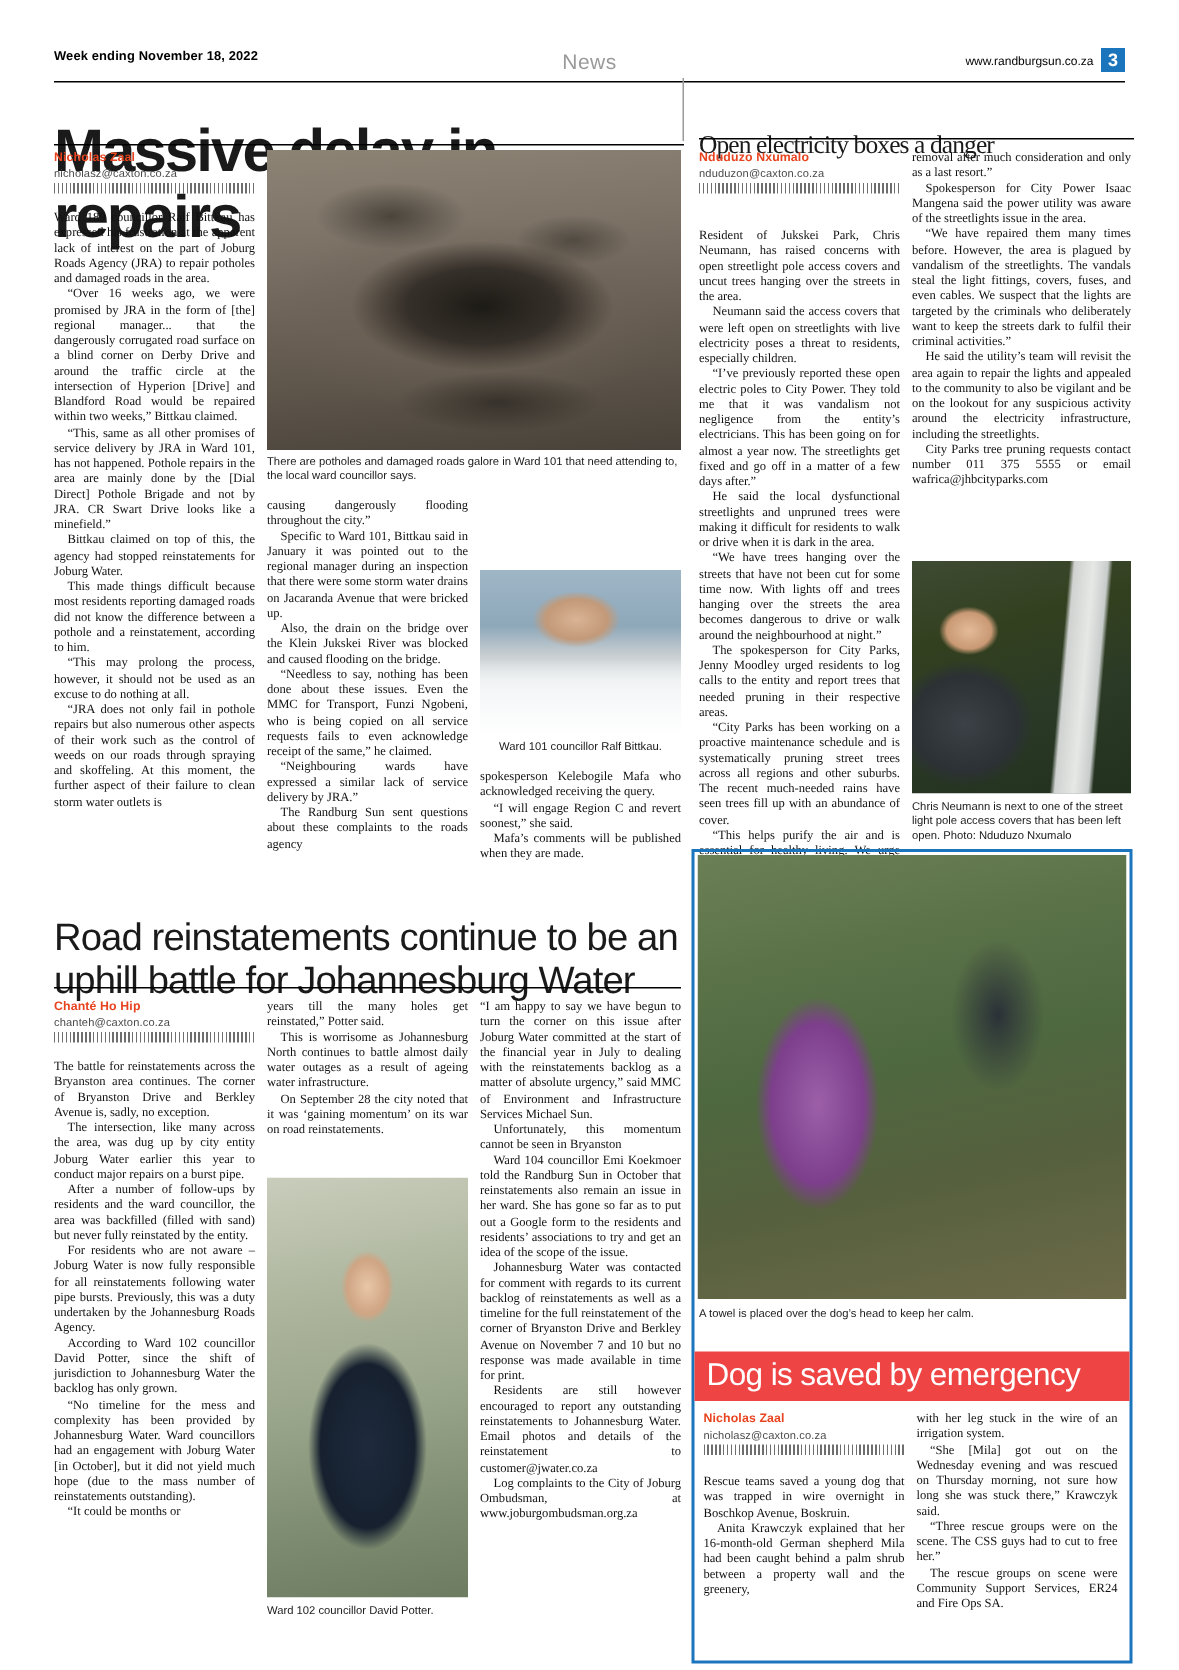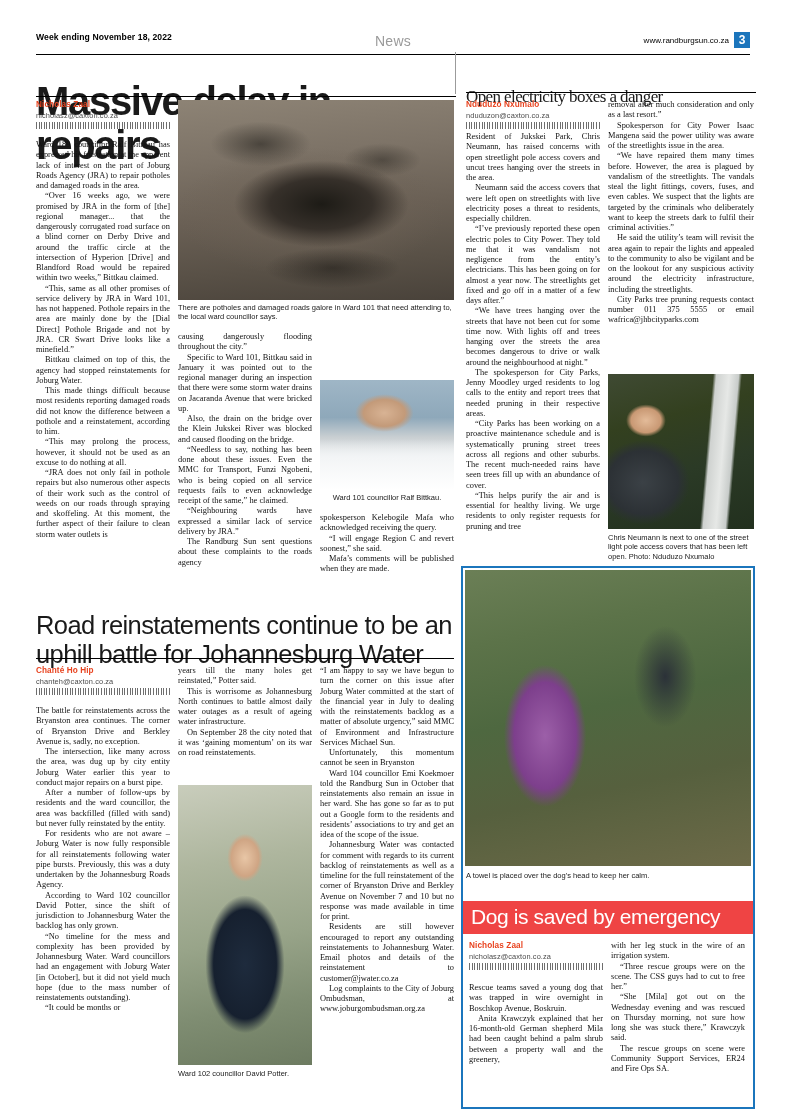--- a/index.html
+++ b/index.html
@@ -225,24 +225,25 @@
     <div class="ph-man-bittkau" style="position:relative;"></div>
   </div>
   <div class="cap" style="left:320px;top:493px;width:134px;text-align:center;">Ward 101 councillor Ralf Bittkau.</div>
 
   <div class="byline" style="position:absolute;left:466px;top:100px;width:134px;">
     <div class="name">Nduduzo Nxumalo</div>
     <div class="mail">nduduzon@caxton.co.za</div>
     <div class="barcode"></div>
   </div>
 
-  <div class="col" id="b-c1" style="left:466px;top:132px;width:134px;">
+  <div class="col" id="b-c1" style="left:466px;top:152px;width:134px;">
       <p class="noind">Resident of Jukskei Park, Chris Neumann, has raised concerns with open streetlight pole access covers and uncut trees hanging over the streets in the area.</p>
       <p>Neumann said the access covers that were left open on streetlights with live electricity poses a threat to residents, especially children.</p>
       <p>“I’ve previously reported these open electric poles to City Power. They told me that it was vandalism not negligence from the entity’s electricians. This has been going on for almost a year now. The streetlights get fixed and go off in a matter of a few days after.”</p>
+      <p>He said the local dysfunctional streetlights and unpruned trees were making it difficult for residents to walk or drive when it is dark in the area.</p>
       <p>“We have trees hanging over the streets that have not been cut for some time now. With lights off and trees hanging over the streets the area becomes dangerous to drive or walk around the neighbourhood at night.”</p>
       <p>The spokesperson for City Parks, Jenny Moodley urged residents to log calls to the entity and report trees that needed pruning in their respective areas.</p>
       <p>“City Parks has been working on a proactive maintenance schedule and is systematically pruning street trees across all regions and other suburbs. The recent much-needed rains have seen trees fill up with an abundance of cover.</p>
       <p>“This helps purify the air and is essential for healthy living. We urge residents to only register requests for pruning and tree</p>
     </div>
   <div class="col" id="b-c2" style="left:608px;top:100px;width:146px;">
       <p class="noind">removal after much consideration and only as a last resort.”</p>
       <p>Spokesperson for City Power Isaac Mangena said the power utility was aware of the streetlights issue in the area.</p>
       <p>“We have repaired them many times before. However, the area is plagued by vandalism of the streetlights. The vandals steal the light fittings, covers, fuses, and even cables. We suspect that the lights are targeted by the criminals who deliberately want to keep the streets dark to fulfil their criminal activities.”</p>
       <p>He said the utility’s team will revisit the area again to repair the lights and appealed to the community to also be vigilant and be on the lookout for any suspicious activity around the electricity infrastructure, including the streetlights.</p>
@@ -309,18 +310,18 @@
     <div class="mail">nicholasz@caxton.co.za</div>
     <div class="barcode"></div>
   </div>
 
   <div class="col" id="d-c1" style="left:469px;top:983px;width:134px;">
       <p class="noind">Rescue teams saved a young dog that was trapped in wire overnight in Boschkop Avenue, Boskruin.</p>
       <p>Anita Krawczyk explained that her 16-month-old German shepherd Mila had been caught behind a palm shrub between a property wall and the greenery,</p>
     </div>
   <div class="col" id="d-c2" style="left:611px;top:941px;width:134px;">
       <p class="noind">with her leg stuck in the wire of an irrigation system.</p>
+      <p>“She [Mila] got out on the Wednesday evening and was rescued on Thursday morning, not sure how long she was stuck there,” Krawczyk said.</p>
       <p>“Three rescue groups were on the scene. The CSS guys had to cut to free her.”</p>
-      <p>“She [Mila] got out on the Wednesday evening and was rescued on Thursday morning, not sure how long she was stuck there,” Krawczyk said.</p>
       <p>The rescue groups on scene were Community Support Services, ER24 and Fire Ops SA.</p>
     </div>
 
 </div>
 
 </body></html>

